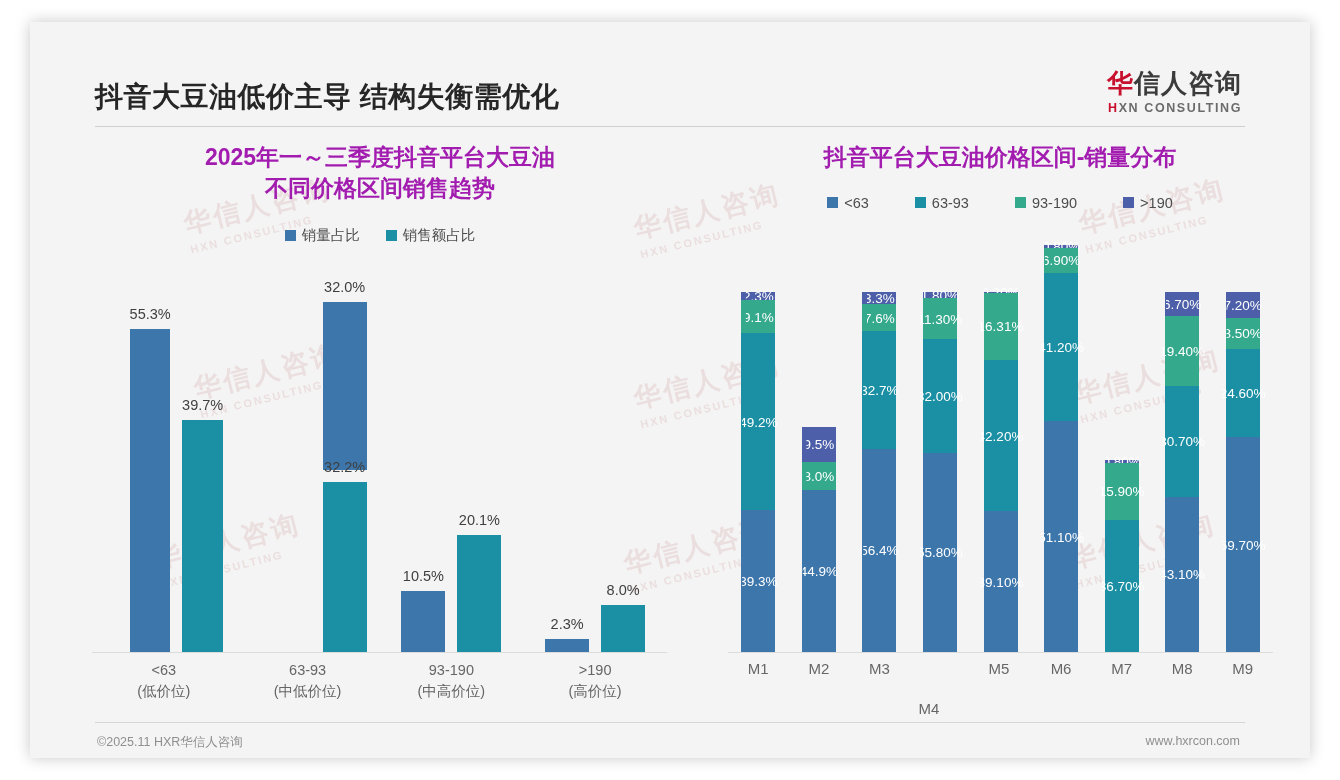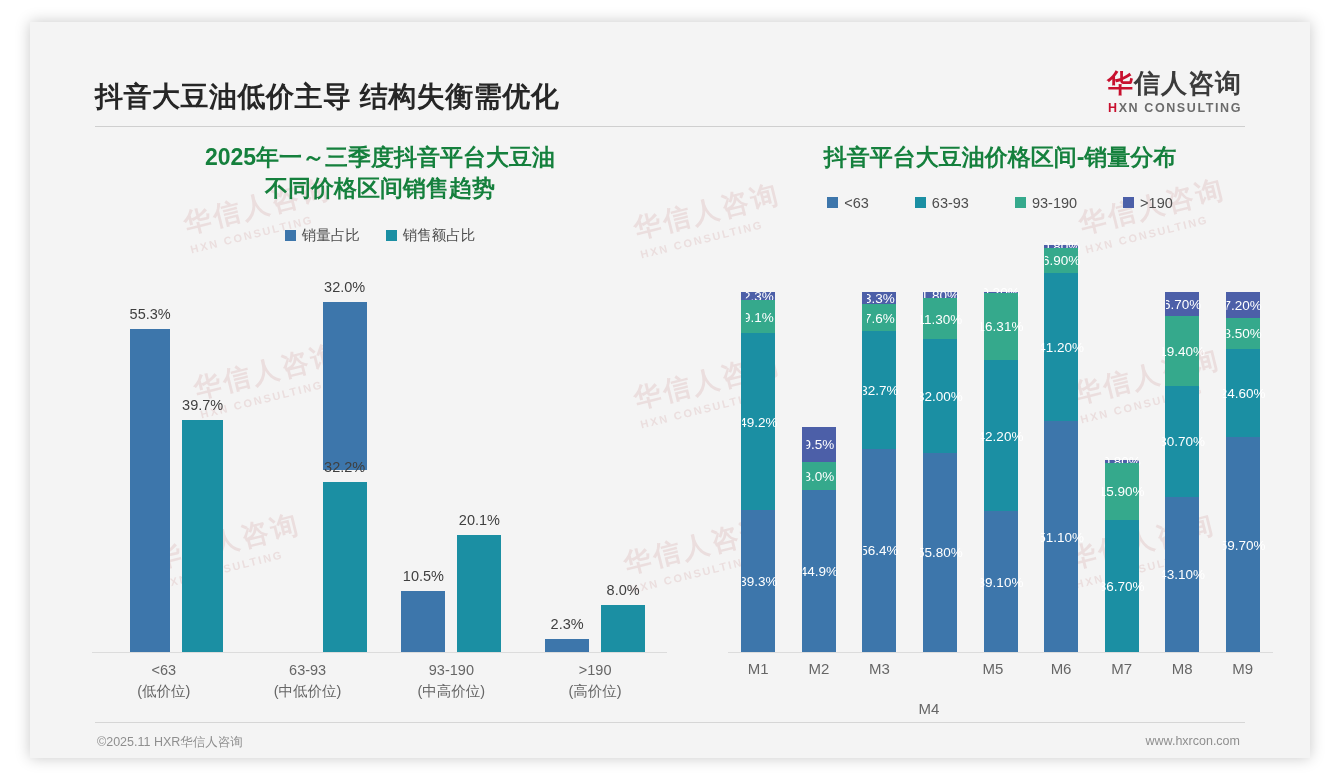--- a/index.html
+++ b/index.html
@@ -42,21 +42,21 @@
     pointer-events:none;user-select:none;white-space:nowrap;
   }
   .wm .w1{font-size:27px;font-weight:bold;letter-spacing:3px;display:block;}
   .wm .w2{font-size:11px;font-weight:bold;letter-spacing:2px;display:block;margin-top:2px;}
 
   
   .panel{position:absolute;top:120px;height:580px;}
   #panel-left{left:40px;width:620px;}
   #panel-right{left:680px;width:580px;}
   .chart-title{
-    text-align:center;font-size:23px;font-weight:bold;color:#15803d;
+    text-align:center;font-size:23px;font-weight:bold;color:#a21caf;
     line-height:1.34;
   }
   .chart-title .l2{display:block;}
   .legend{
     display:flex;justify-content:center;align-items:center;
     gap:26px;margin-top:22px;
   }
   .legend.tight{gap:46px;}
   .legend-item{display:flex;align-items:center;gap:6px;}
   .legend-swatch{width:11px;height:11px;display:inline-block;}
@@ -412,21 +412,21 @@
               </div>
             </div>
           </div>
         </div>
       <div id="c2-axis"></div>
       <div class="c2-ticks">
           <div class="c2-tick" style="left: 4.27778px;">M1</div>
           <div class="c2-tick" style="left: 64.8333px;">M2</div>
           <div class="c2-tick" style="left: 125.389px;">M3</div>
           <div class="c2-tick" style="left: 175px; margin-top: 40px;">M4</div>
-          <div class="c2-tick" style="left: 239px; text-align: center;">M5</div>
+          <div class="c2-tick" style="left: 245px; text-align: center;">M5</div>
           <div class="c2-tick" style="left: 307.056px;">M6</div>
           <div class="c2-tick" style="left: 367.611px;">M7</div>
           <div class="c2-tick" style="left: 428.167px;">M8</div>
           <div class="c2-tick" style="left: 488.722px;">M9</div>
         </div>
     </div>
   </div>
 
   <div id="footer-rule"></div>
   <div id="footer-left">©2025.11 HXR华信人咨询</div>

